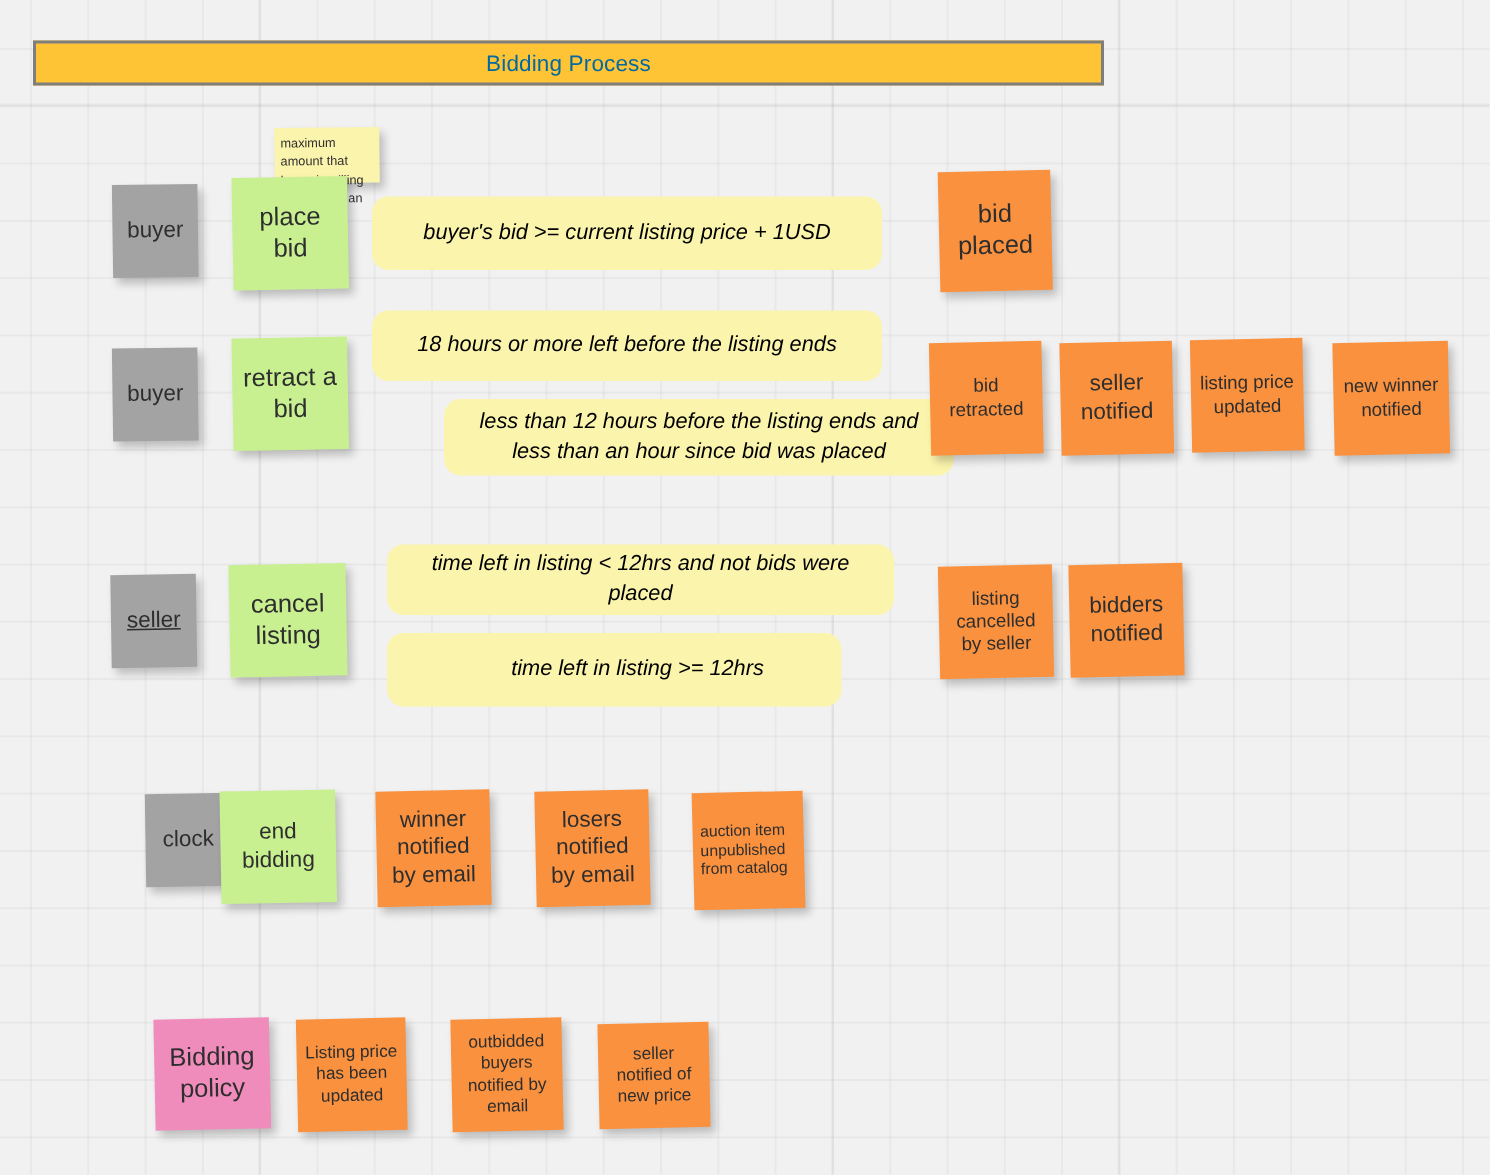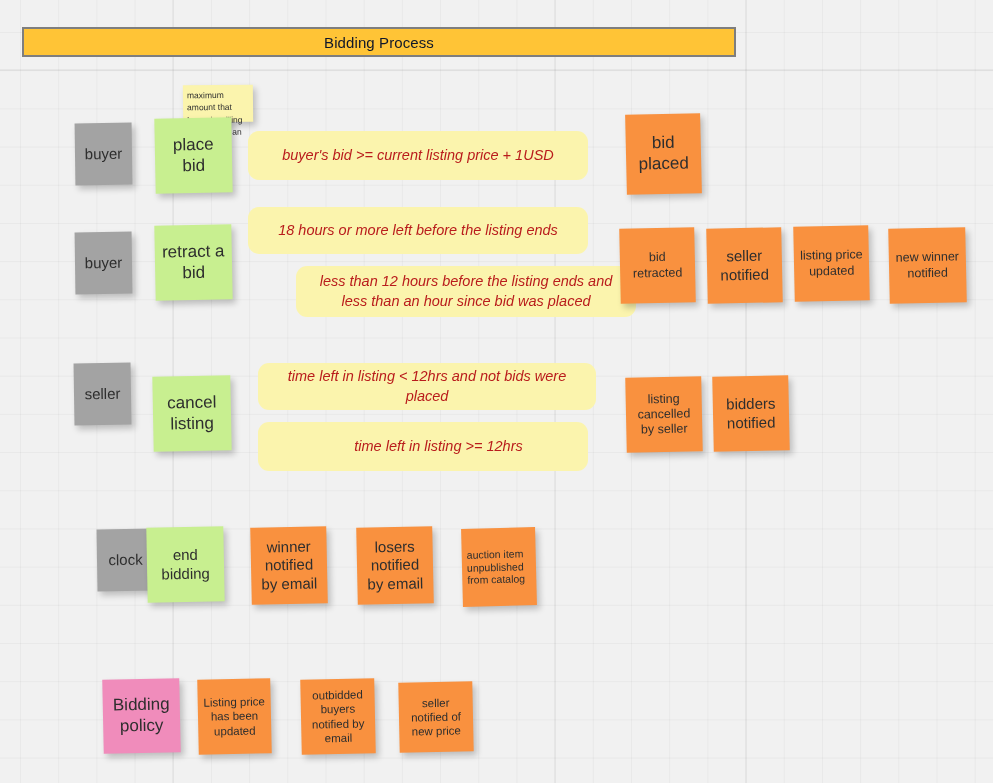--- a/index.html
+++ b/index.html
@@ -62,21 +62,21 @@
     height: 30px;
     background: #ffc436;
     border: 2px solid #7e7e7e;
     display: flex;
     align-items: center;
     justify-content: center;
     box-sizing: border-box;
   }
   #title-banner .title-text {
     font-size: 15px;
-    color: #0f172a;
+    color: #0369a1;
     letter-spacing: 0.1px;
   }
 
   
   .note {
     position: absolute;
     box-sizing: border-box;
     display: flex;
     align-items: center;
     justify-content: center;
@@ -107,21 +107,21 @@
     position: absolute;
     box-sizing: border-box;
     background: #fbf4ad;
     border-radius: 11px;
     display: flex;
     align-items: center;
     justify-content: center;
     text-align: center;
     font-style: italic;
     font-size: 14.5px;
-    color: #b91c1c;
+    color: #000000;
     line-height: 1.35;
     padding: 6px 14px;
   }
 </style>
 </head>
 <body>
 
 <div id="board">
   <div id="band-h"></div>
   <div id="band-v1"></div>
@@ -178,33 +178,33 @@
 </div>
 
 <div class="note orange size-sm" style="left:794px; top:226px; width:75px; height:75px; transform:rotate(-1.2deg);">
   <span class="note-text">listing price updated</span>
 </div>
 
 <div class="note orange size-sm" style="left:889px; top:228px; width:77px; height:75px; transform:rotate(-1.2deg);">
   <span class="note-text">new winner notified</span>
 </div>
 
-<div class="note yellow size-md" style="left:74px; top:363px; width:57px; height:62px; transform:rotate(-0.9deg);">
+<div class="note yellow size-md" style="left:74px; top:383px; width:57px; height:62px; transform:rotate(-0.9deg);text-decoration:underline;">
   <span class="note-text">seller</span>
 </div>
 
 <div class="note green size-lg" style="left:153px; top:376px; width:78px; height:75px; transform:rotate(-1.1deg);">
   <span class="note-text">cancel listing</span>
 </div>
 
 <div class="cond" style="left:258px; top:363px; width:338px; height:47px;align-items:center;">
   <span>time left in listing &lt; 12hrs and not bids were placed</span>
 </div>
 
-<div class="cond" style="left:258px; top:422px; width:330px; height:49px;padding-left:45px;">
+<div class="cond" style="left:258px; top:422px; width:303px; height:49px;padding-left:45px;">
   <span>time left in listing &gt;= 12hrs</span>
 </div>
 
 <div class="note orange size-sm" style="left:626px; top:377px; width:76px; height:75px; transform:rotate(-1.2deg);">
   <span class="note-text">listing cancelled by seller</span>
 </div>
 
 <div class="note orange size-md" style="left:713px; top:376px; width:76px; height:75px; transform:rotate(-1.2deg);">
   <span class="note-text">bidders notified</span>
 </div>

